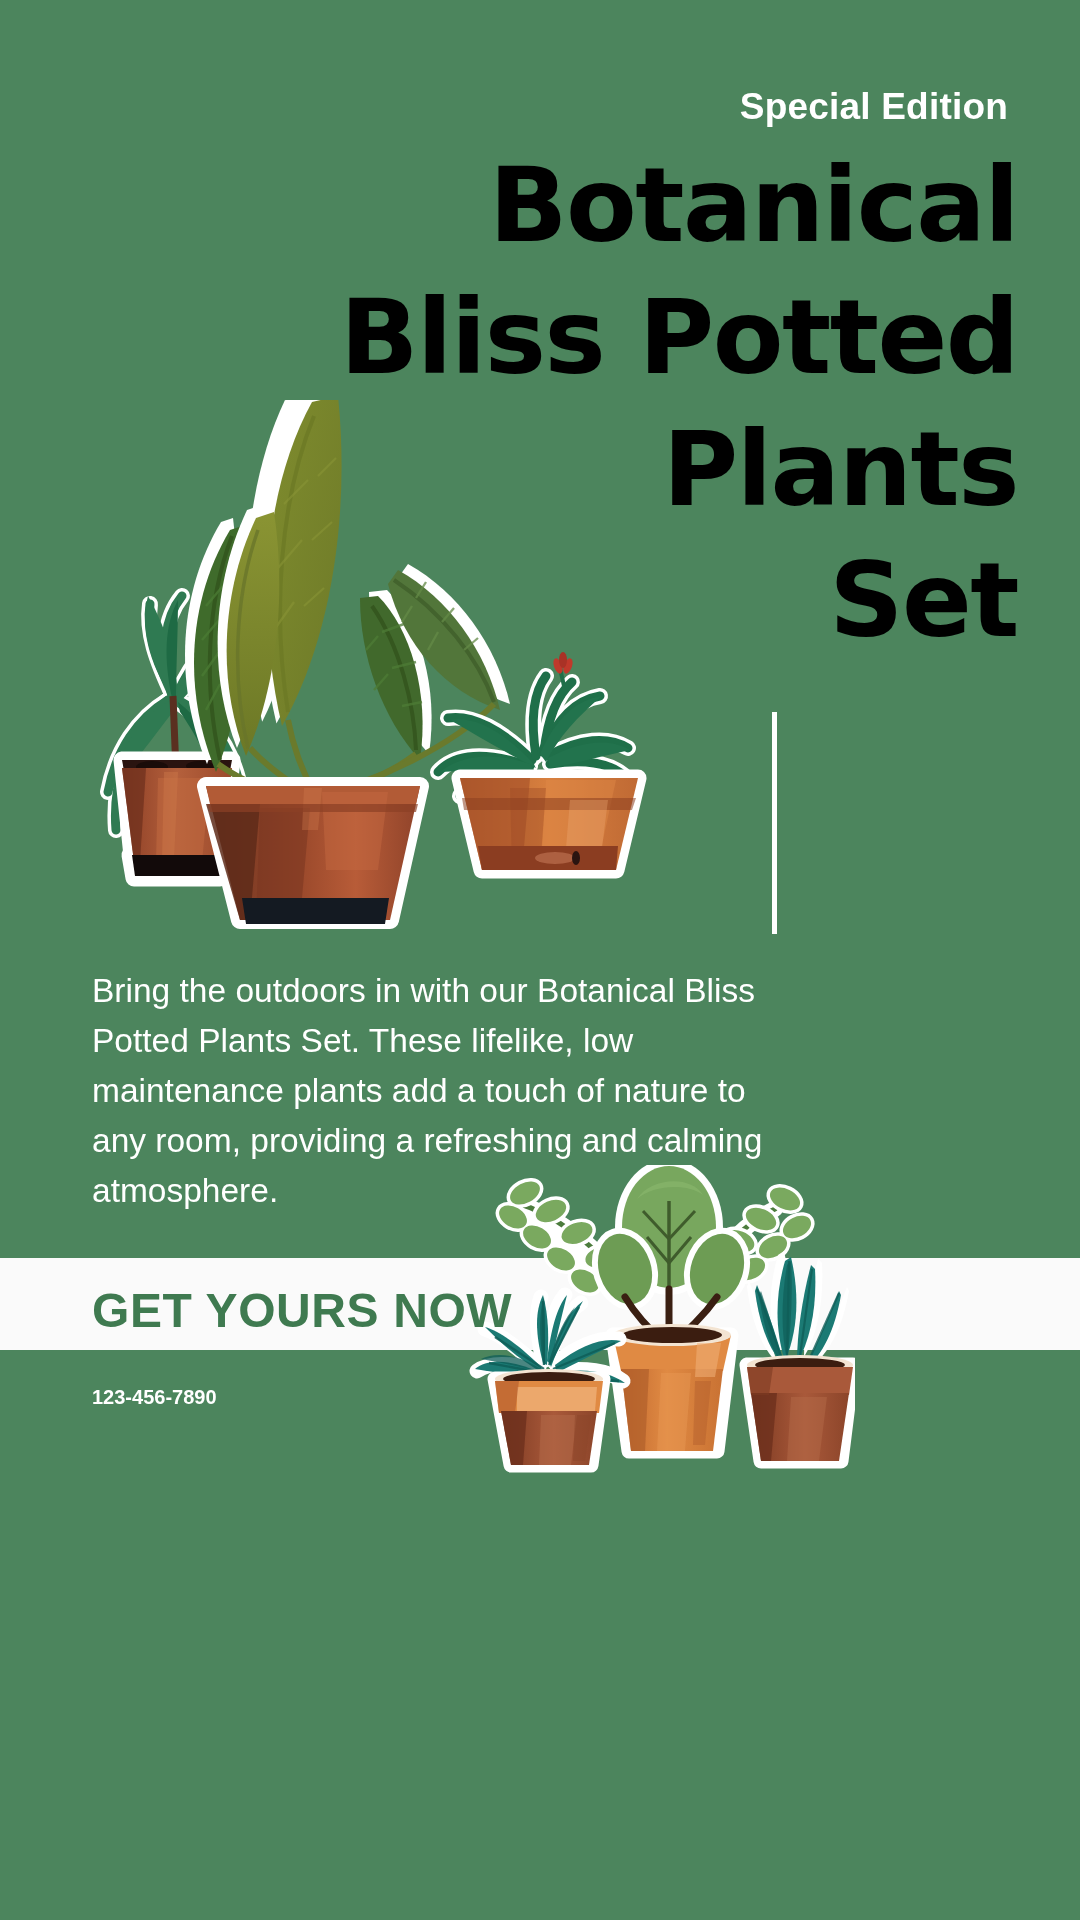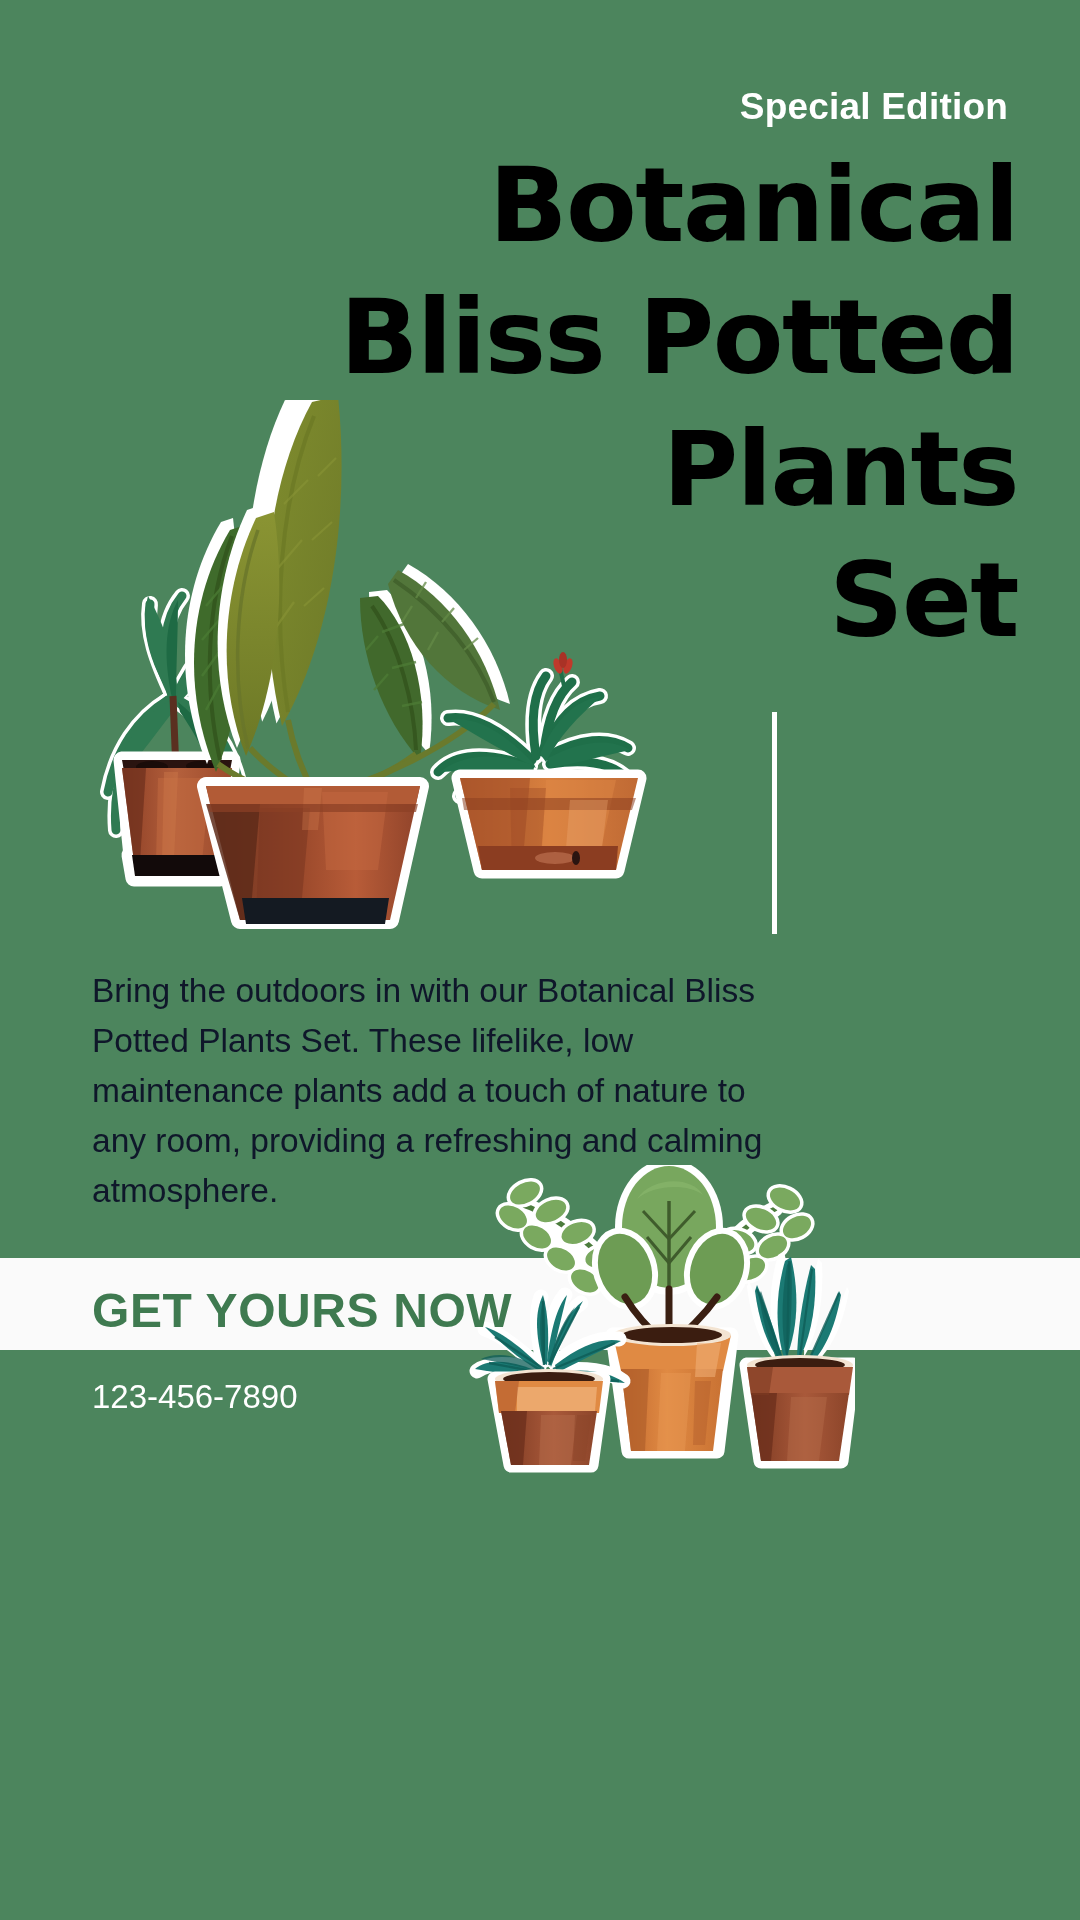--- a/index.html
+++ b/index.html
@@ -32,21 +32,21 @@
     font-size:103px;
     line-height:1.28;
     letter-spacing:-1.5px;
     font-family:"DejaVu Sans", sans-serif;
     z-index:6;
   }
   .headline span { display:block; }
 
   .body-copy {
     position:absolute; left:92px; top:966px; width:700px;
-    color:#0f172a;
+    color:#ffffff;
     font-size:33.5px;
     line-height:50px;
     font-weight:300;
     font-family:"Liberation Sans", sans-serif;
     z-index:7;
   }
 
   .vline {
     position:absolute; left:772px; top:712px;
     width:5px; height:222px; background:#ffffff;
@@ -64,22 +64,22 @@
     position:absolute; left:92px; top:1283px;
     font-size:48px; font-weight:700;
     color:#3f7a50; letter-spacing:.6px;
     font-family:"Liberation Sans", sans-serif;
     z-index:12;
   }
 
   
   .footer {
     position:absolute; left:92px; top:1378px;
-    color:#ffffff; font-weight:400;
-    font-size:33px; line-height:38px;
+    color:#ffffff; font-weight:700;
+    font-size:20px; line-height:38px;
     font-family:"Liberation Sans", sans-serif;
     z-index:9;
   }
   .footer div { white-space:nowrap; }
 
   
   .art { position:absolute; z-index:5; }
   #art-main  { left:60px;  top:400px;  width:600px;  height:560px; }
   #art-bottom{ left:455px; top:1165px; width:400px;  height:340px; z-index:10; }
 </style>

